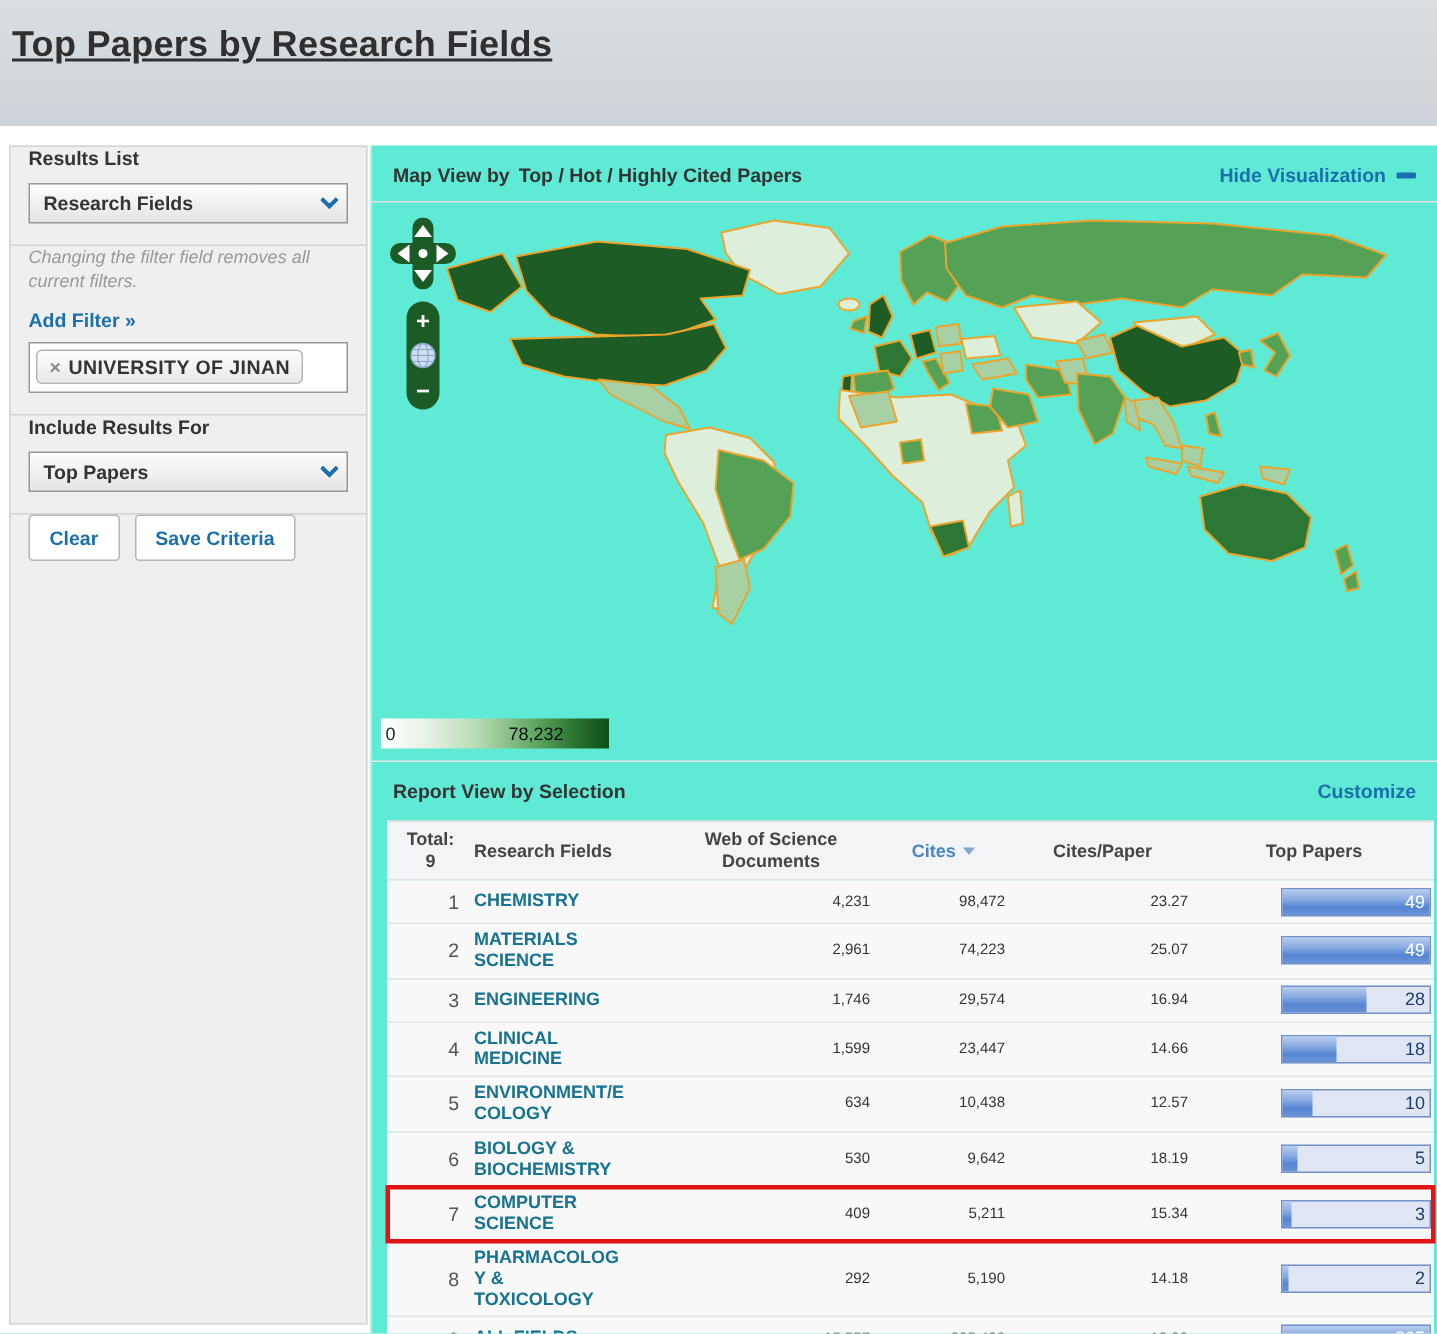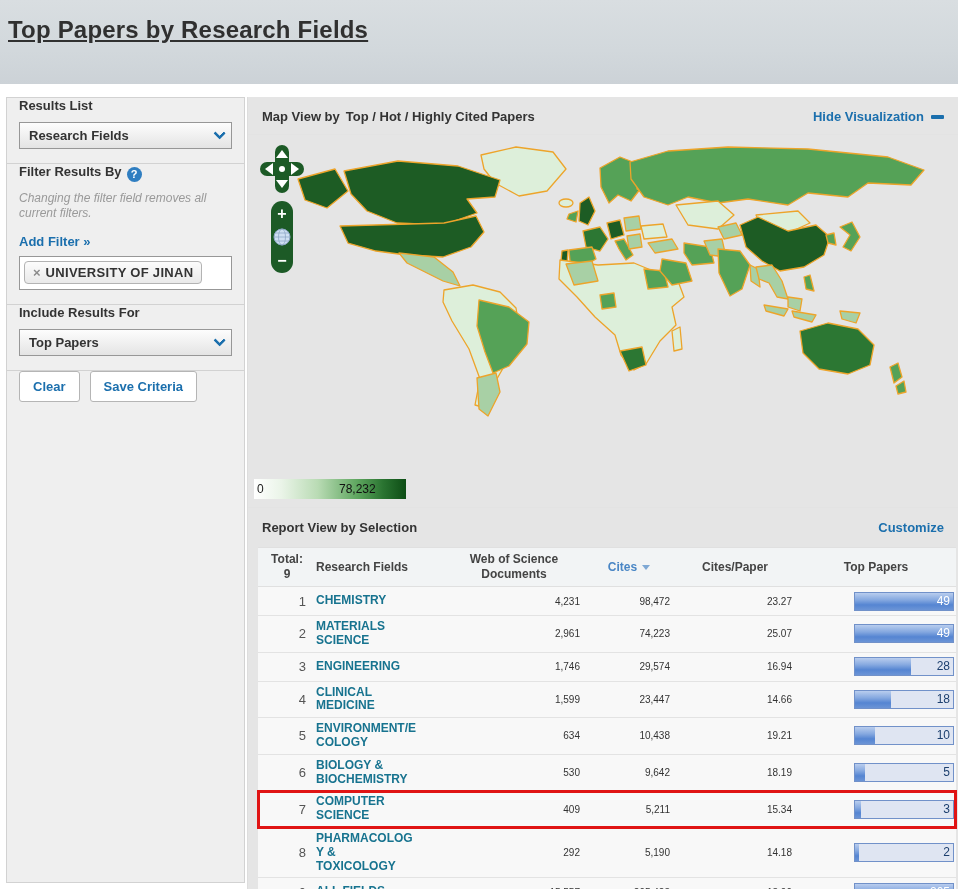--- a/index.html
+++ b/index.html
@@ -34,21 +34,21 @@
   .tagbox{background:#fff; border:1px solid #979797; padding:4px; min-height:34px;}
   .tag{display:inline-flex; align-items:center; gap:5px; border:1px solid #b3b3b3; border-radius:4px;
     background:linear-gradient(180deg,#fcfcfc,#e9e9e9); padding:3px 8px; cursor:pointer;}
   .tag .x{color:#8a8a8a; font-weight:bold; font-size:13px;}
   .tag .t{color:#333; font-weight:bold; font-size:13px; letter-spacing:.3px;}
   .btn-row{display:flex; gap:10px;}
   .btn{background:#fff; border:1px solid #b5b5b5; border-radius:3px; color:var(--link);
     font-size:13px; font-weight:bold; padding:7px 13px; cursor:pointer; font-family:inherit;}
 
   
-  .main{position:absolute; left:247px; top:97px; width:711px; height:792px; border-left:1px solid #ddd; background:#e5e5e5;}
+  .main{position:absolute; left:247px; top:97px; width:711px; height:792px; border-left:1px solid #ddd; background:#5eead4;}
   .viz-header{display:flex; align-items:center; justify-content:space-between; padding:12px 14px 10px 14px; border-bottom:1px solid #e3e3e3;}
   .viz-title{font-size:13px; color:#333;}
   .viz-title .p1{font-weight:bold; margin-right:6px;}
   .viz-title .p2{font-weight:bold;}
   .hide-viz{display:flex; align-items:center; gap:7px; color:var(--link); font-size:13px; font-weight:bold; cursor:pointer;}
   .minus-icon{display:inline-block; width:13px; height:4px; background:var(--link); border-radius:1px;}
 
   .map-wrap{position:relative; height:372px; overflow:hidden;}
   .map-svg{position:absolute; left:0; top:4px;}
   .map-controls{position:absolute; left:12px; top:10px; display:flex; flex-direction:column; align-items:center; gap:7px;}
@@ -93,23 +93,20 @@
 
   <div class="side-section">
     <div class="side-label">Results List</div>
     <div class="selectbox">
       <span class="sel-text">Research Fields</span>
       <span class="chev"></span>
     </div>
   </div>
 
   <div class="side-section">
-    <div class="side-label">
-      <span>Filter Results By</span><span class="help-icon">?</span>
-    </div>
     <div class="side-note">Changing the filter field removes all current filters.</div>
     <a class="add-filter">Add Filter »</a>
     <div class="tagbox">
       <span class="tag">
         <span class="x">×</span>
         <span class="t">UNIVERSITY OF JINAN</span>
       </span>
     </div>
   </div>
 
@@ -304,21 +301,21 @@
               <span class="bv">18</span>
             </div>
           </div>
         </div>
         <div class="trow">
           <div class="cell-num">5</div>
           <div class="cell-field">ENVIRONMENT/E
 COLOGY</div>
           <div class="cell-val">634</div>
           <div class="cell-val">10,438</div>
-          <div class="cell-val">19.21</div>
+          <div class="cell-val">12.57</div>
           <div class="cell-bar">
             <div class="bar">
               <div class="fill" style="width: 20%;"></div>
               <span class="bv">10</span>
             </div>
           </div>
         </div>
         <div class="trow">
           <div class="cell-num">6</div>
           <div class="cell-field">BIOLOGY &amp;

